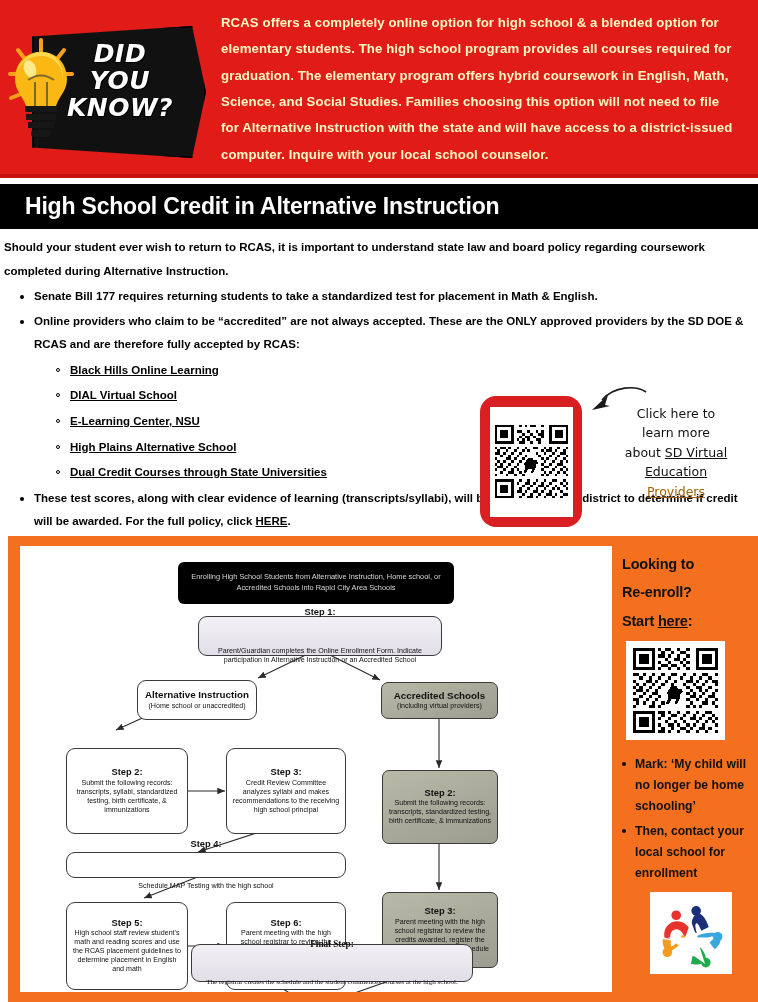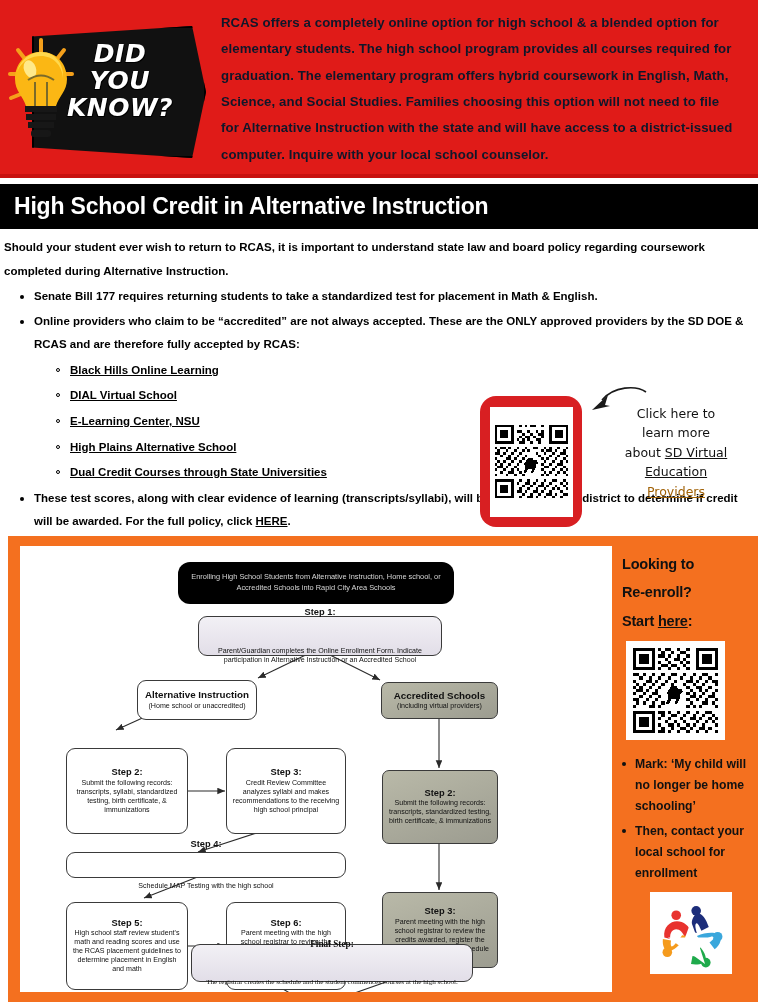--- a/index.html
+++ b/index.html
@@ -37,35 +37,35 @@
     font-size:25px;line-height:1.08;
     letter-spacing:0.5px;
     text-align:center;
     text-shadow:1px 1px 0 #000, -1px 1px 0 #000;
   }
   .bulb{
     position:absolute;left:8px;top:22px;width:66px;height:108px;
   }
   .dyk-text{
     flex:1;padding:8px 22px 8px 6px;
-    color:#0f172a;
+    color:#fef9c3;
     font-size:13.2px;
     font-weight:bold;
     line-height:2.0;
     letter-spacing:0.1px;
   }
   
   .title-bar{
     position:absolute;left:0;top:184px;width:758px;height:45px;
     background:#000000;
     display:flex;align-items:center;
   }
   .title-bar .title-text{
     color:#ffffff;font-size:23px;font-weight:bold;
-    padding-left:14px;letter-spacing:-0.2px;
+    padding-left:25px;letter-spacing:-0.2px;
   }
   
   .body-copy{
     position:absolute;left:0;top:236px;width:758px;
     color:#000;
     font-size:11.5px;font-weight:bold;line-height:2.05;
     padding:0 6px 0 4px;box-sizing:border-box;
   }
   .body-copy p{margin:0 0 2px 0;}
   ul.lvl1{list-style:none;margin:0;padding:0 0 0 16px;}
@@ -144,21 +144,21 @@
     position:absolute;box-sizing:border-box;
     border:1px solid #3a3a3a;border-radius:9px;
     display:flex;flex-direction:column;align-items:center;justify-content:center;
     text-align:center;padding:3px 5px;
     font-family:"Liberation Sans", sans-serif;
     color:#111;
   }
   .fc-box .ttl{font-weight:bold;font-size:9.3px;line-height:1.25;}
   .fc-box .sub{font-size:7.1px;line-height:1.28;}
   .fc-black{
-    position:absolute;background:#000;border-radius:12px;color:#d8d8d8;
+    position:absolute;background:#000;border-radius:6px;color:#d8d8d8;
     display:flex;align-items:center;justify-content:center;text-align:center;
     font-size:7.4px;line-height:1.42;padding:4px 8px;box-sizing:border-box;
   }
   .fc-lav{background:linear-gradient(180deg,#f2f0f5 0%,#e2dee8 100%);gap:28px;}
   .fc-white{background:#ffffff;}
   .fc-gray{background:linear-gradient(160deg,#b9b9a8 0%,#9c9c90 100%);border-radius:7px;}
   svg.fc-arrows{position:absolute;left:0;top:0;width:592px;height:446px;pointer-events:none;}
 </style>
 </head>
 <body>

